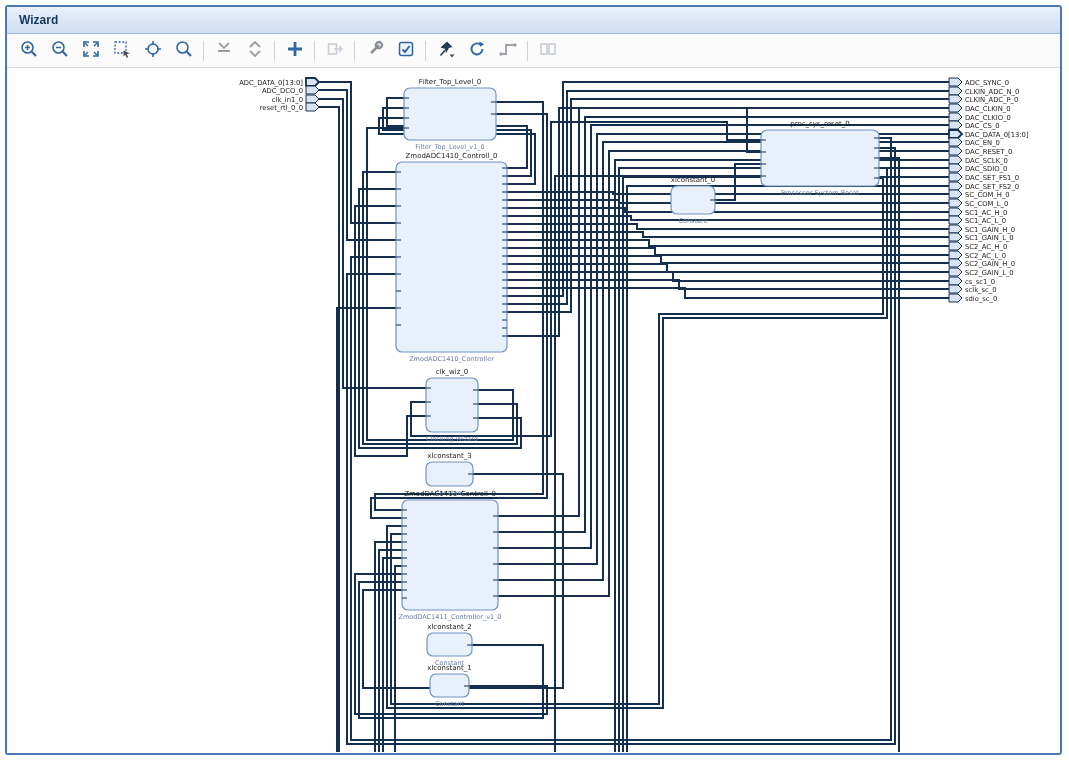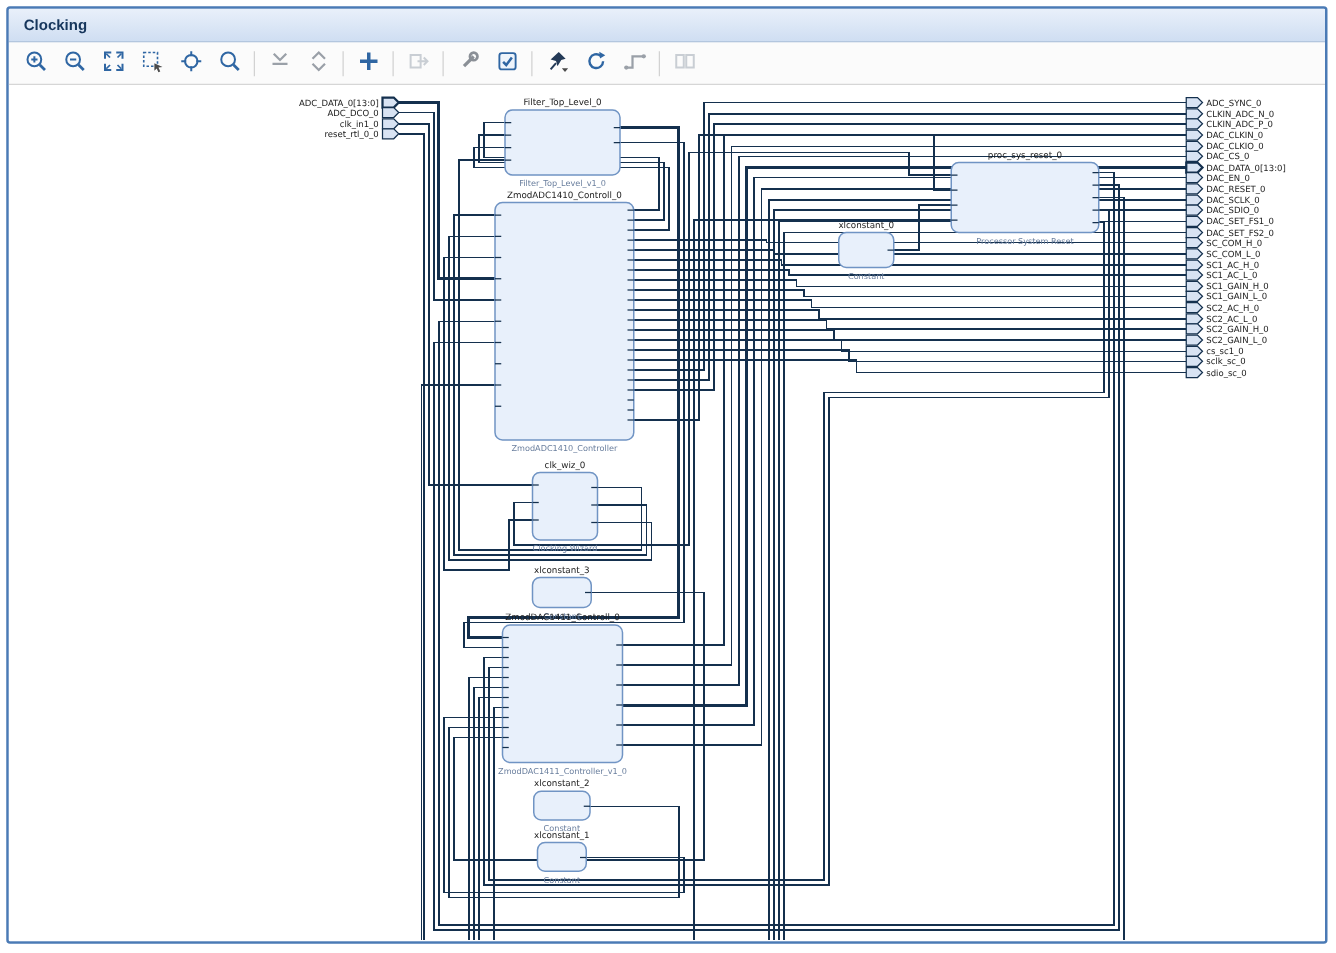--- a/index.html
+++ b/index.html
@@ -11,21 +11,21 @@
   .sep{width:1px;height:20px;background:#d2d2d2;margin:0 4px;flex:0 0 1px;}
   .canvas{flex:1;background:#ffffff;position:relative;overflow:hidden;}
   svg text{font-family:"DejaVu Sans",sans-serif;}
 </style>
 </head>
 <body>
 
 <div class="window">
 
   <div class="titlebar">
-    <span>Clocking</span>
+    <span>Wizard</span>
   </div>
 
   <div class="toolbar">
     <button class="tbtn">
         <span><svg width="20" height="20">
             <circle cx="8.5" cy="8.5" r="5.5" fill="none" stroke="#2f66a3" stroke-width="1.6"></circle>
             <line x1="12.8" y1="12.8" x2="17" y2="17" stroke="#2f66a3" stroke-width="2.2"></line>
             <line x1="6" y1="8.5" x2="11" y2="8.5" stroke="#2f66a3" stroke-width="1.6"></line>
             <line x1="8.5" y1="6" x2="8.5" y2="11" stroke="#2f66a3" stroke-width="1.6"></line>
           </svg></span>

